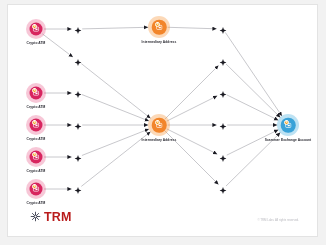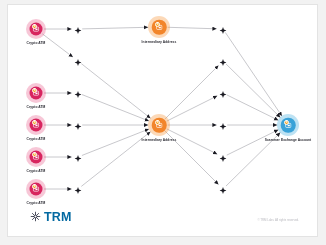--- a/index.html
+++ b/index.html
@@ -71,21 +71,21 @@
   .n-exc .badge{width:5px;height:5px;right:-1px;bottom:0px;font-size:3px;}
   .n-exc .nlabel{top:13px;}
 
   .marker{position:absolute;transform:translate(-50%,-50%);}
 
   #footer-logo{
     position:absolute;left:22px;top:203px;
     display:flex;align-items:center;gap:3px;
   }
   #footer-logo .wordmark{
-    font-size:12.5px;font-weight:bold;color:#0369a1;
+    font-size:12.5px;font-weight:bold;color:#b91c1c;
     letter-spacing:.2px;line-height:1;
   }
   #copyright{
     position:absolute;right:18px;top:213px;
     font-size:2.9px;color:#b9b9bf;white-space:nowrap;
   }
 </style>
 </head>
 <body>
 

